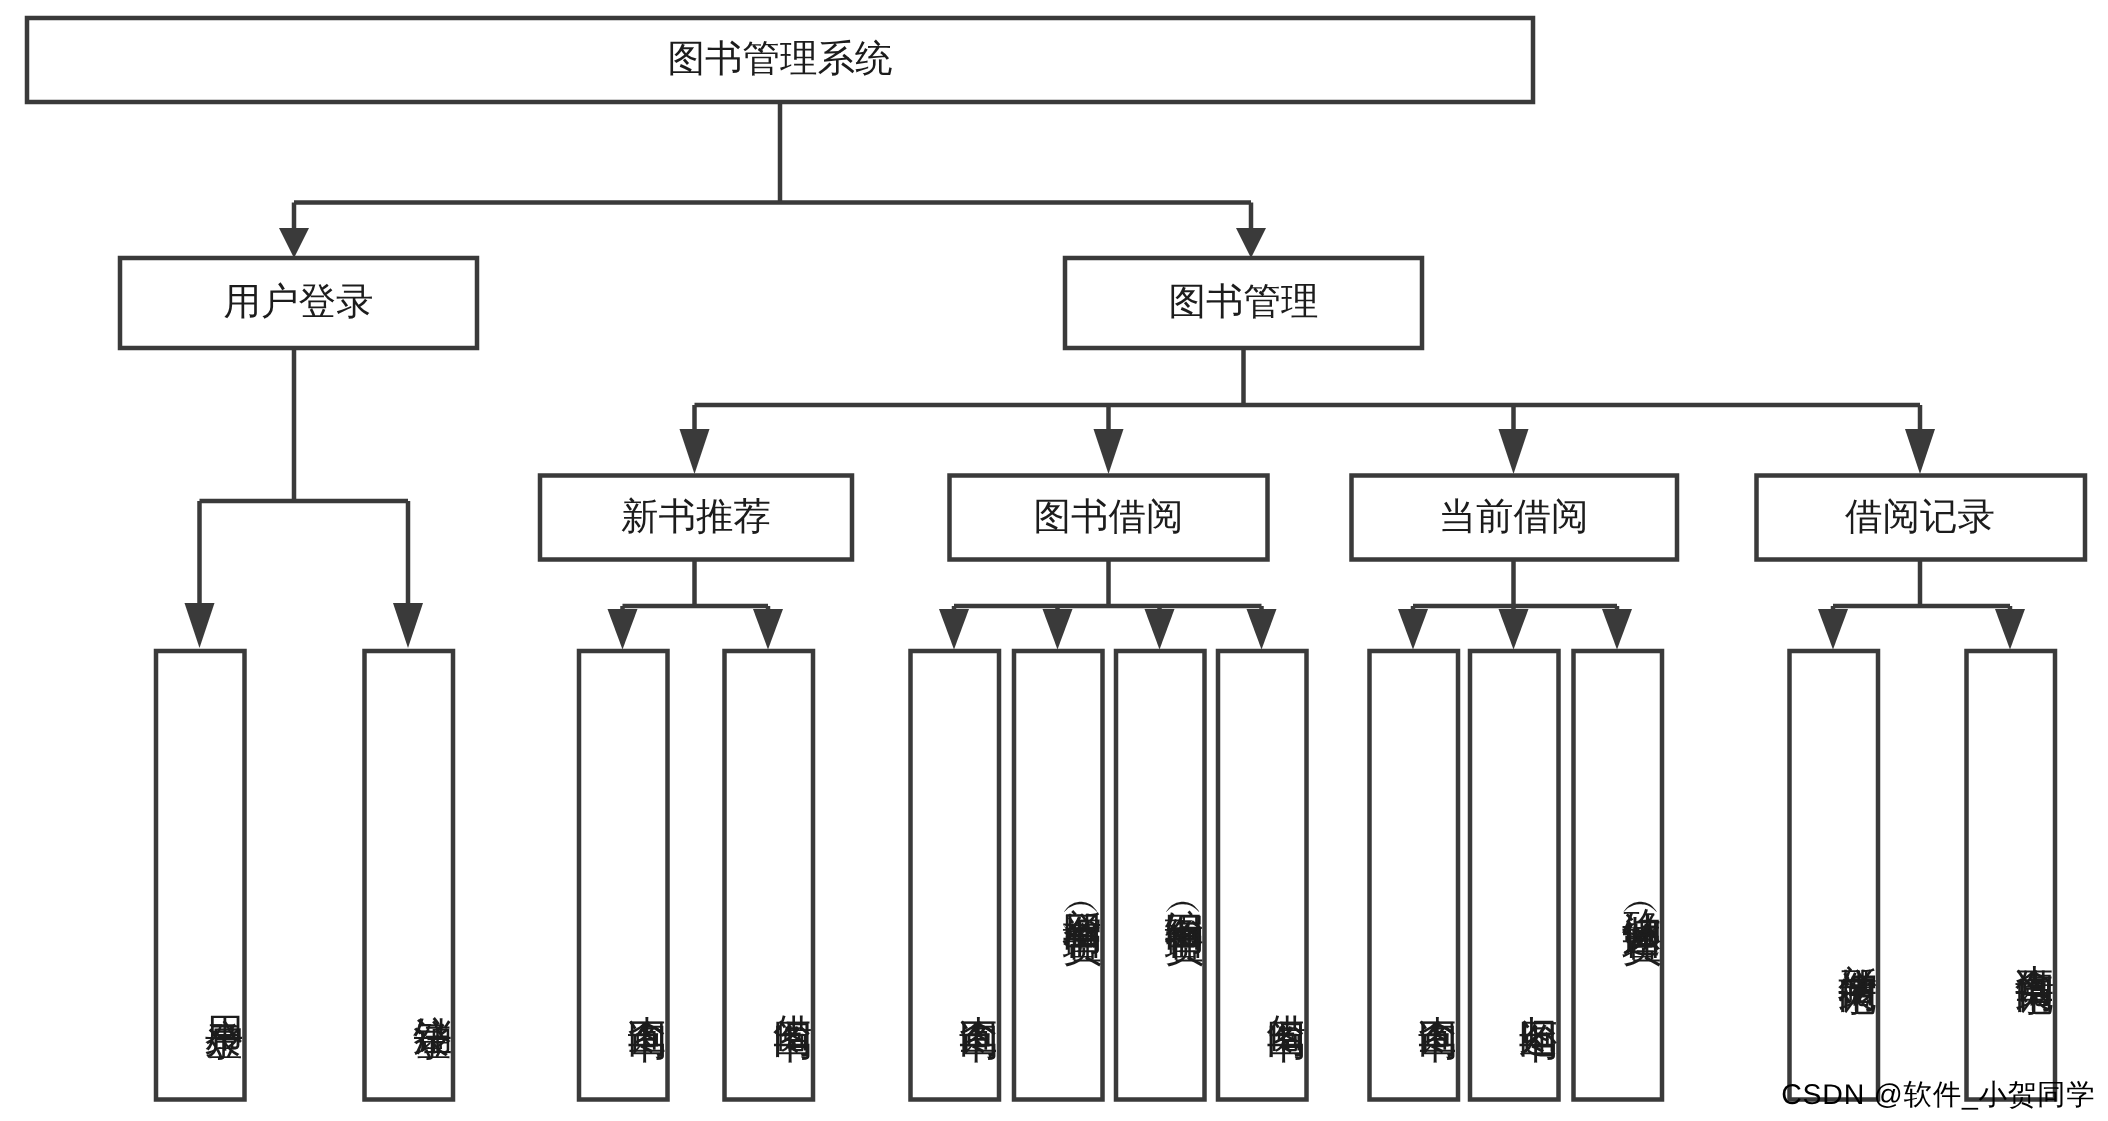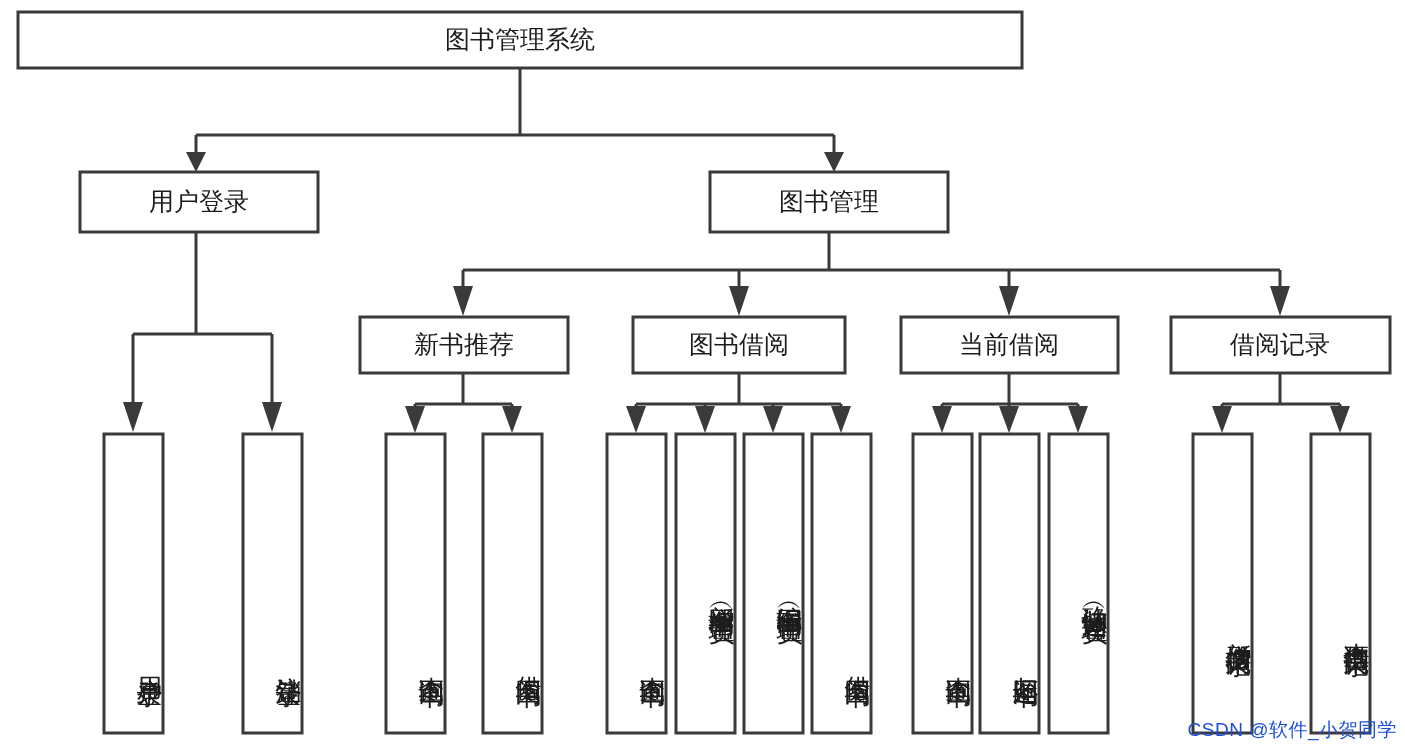--- a/index.html
+++ b/index.html
@@ -64,21 +64,21 @@
     justify-content: center;
     white-space: nowrap;
     pointer-events: none;
   }
   .watermark {
     position: absolute;
     right: 8px;
     bottom: 4px;
     font-family: "Liberation Sans", "DejaVu Sans", sans-serif;
     font-size: 19px;
-    color: #1d4ed8;
+    color: #000000;
     white-space: nowrap;
     letter-spacing: 0.5px;
     text-align: center;
   }
 </style>
 </head>
 <body>
 
 <div id="diagram-root">
 

